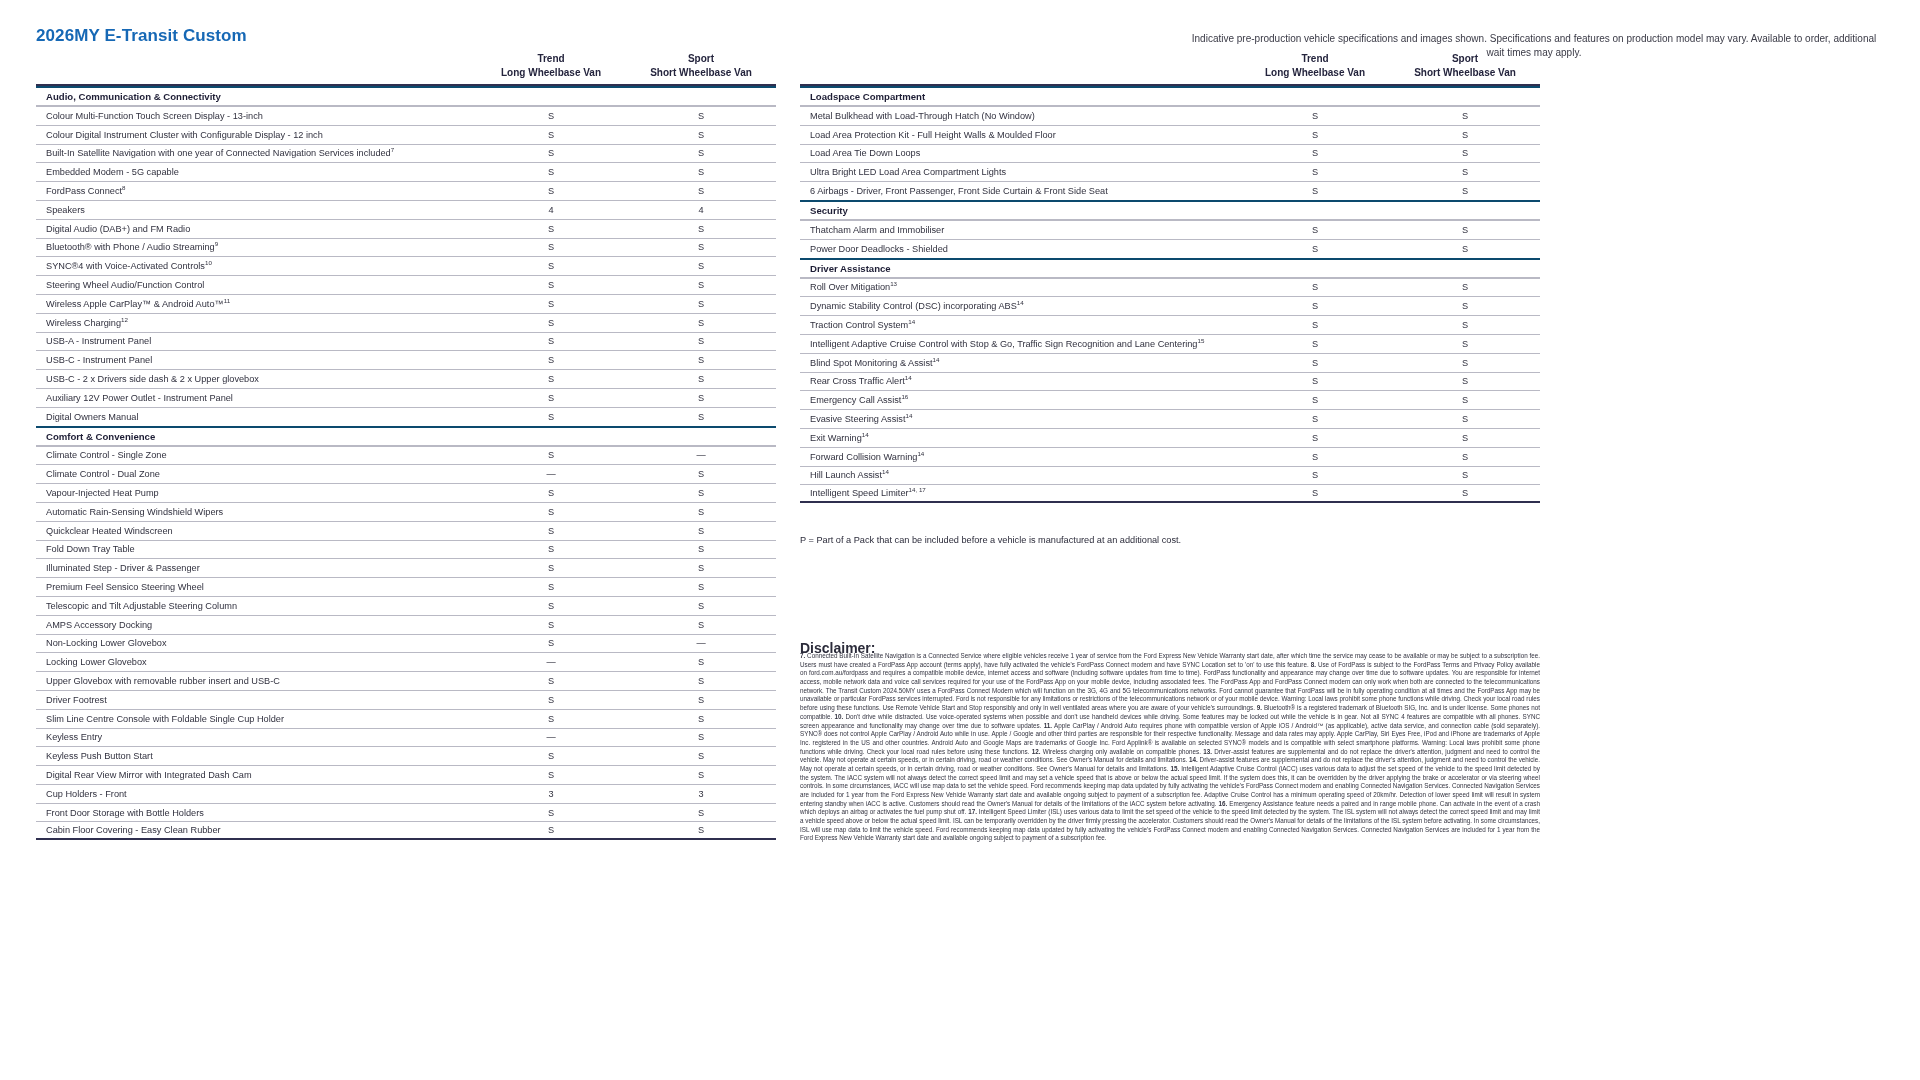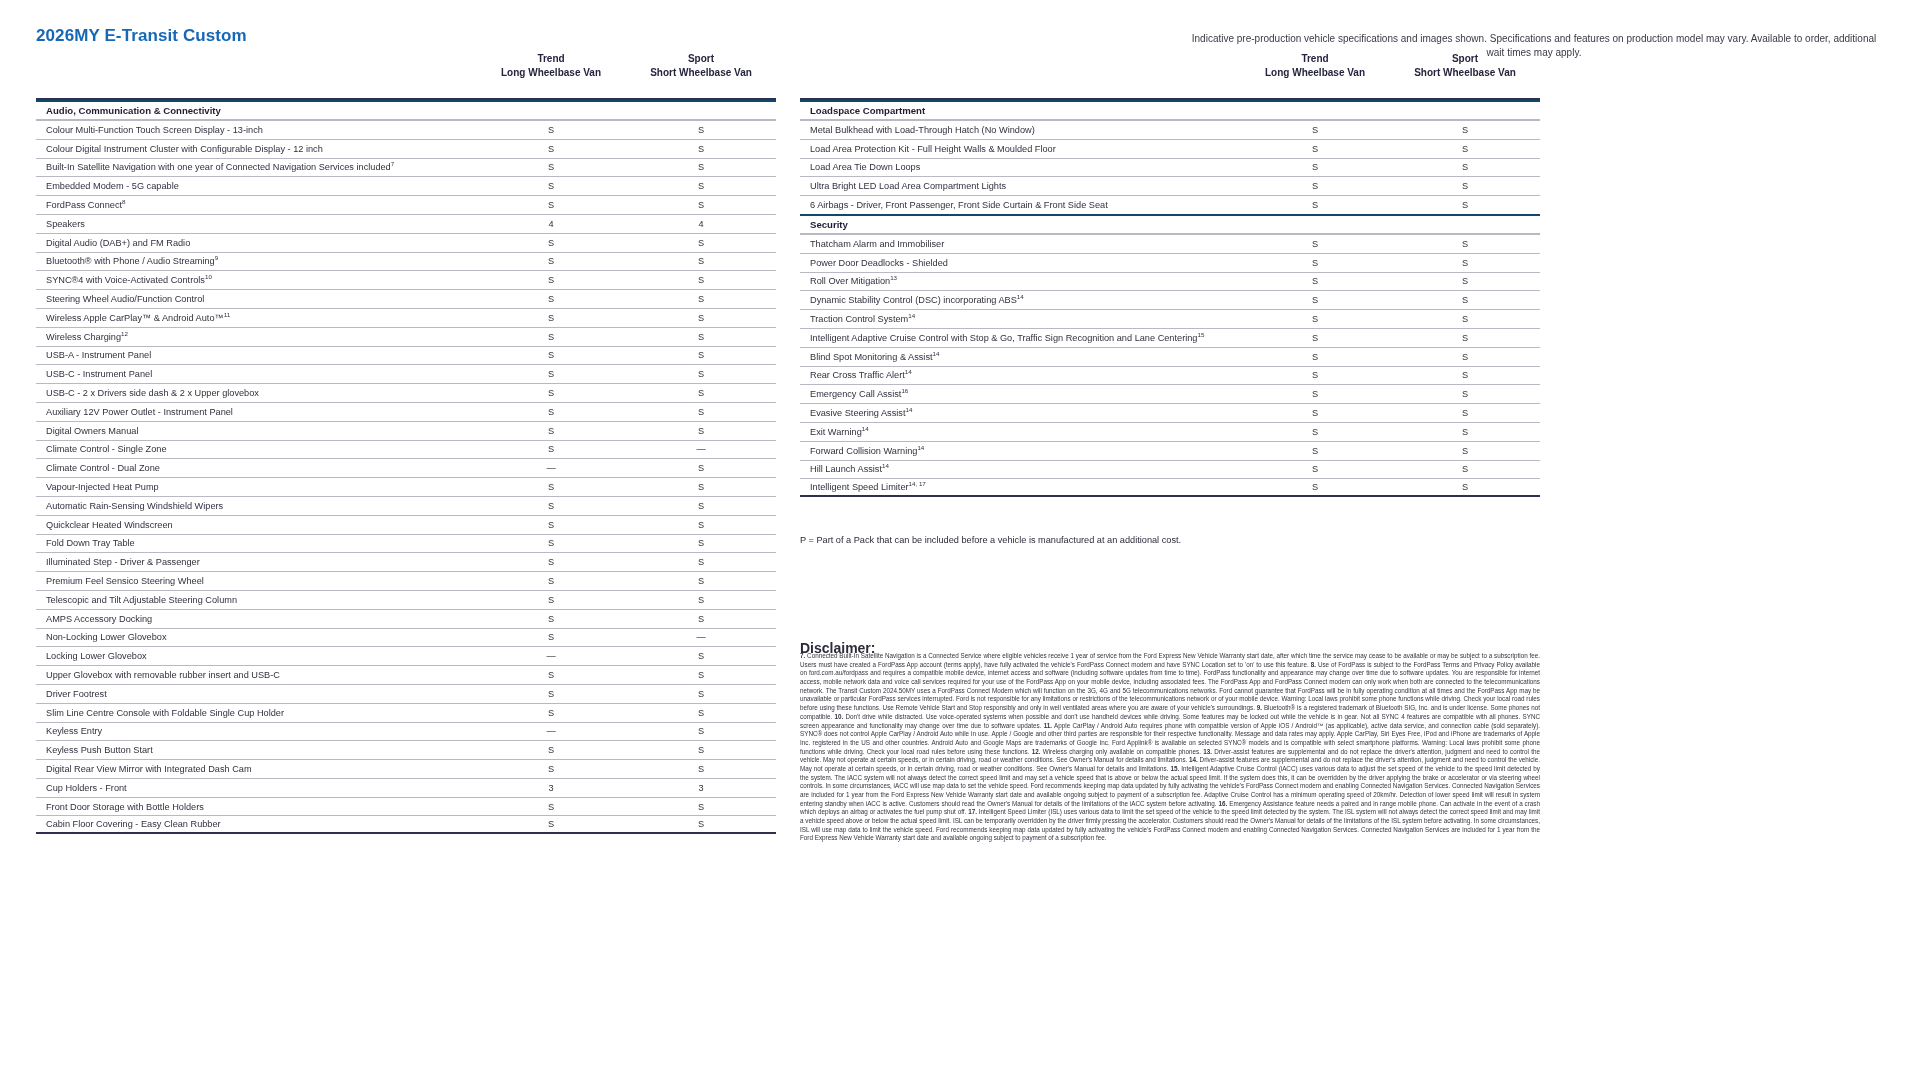--- a/index.html
+++ b/index.html
@@ -20,21 +20,21 @@
   .indicative{
     position:absolute;right:36px;top:32px;width:700px;
     text-align:center;font-size:10px;color:#3a3a46;line-height:1.35;
   }
 
   
   .tbl{position:absolute;}
   .tbl .hdrrule{height:2px;background:#2f2f4f;width:100%;}
   .colhead{
     display:flex;align-items:flex-end;width:100%;
-    box-sizing:border-box;padding-bottom:19px;
+    box-sizing:border-box;padding-bottom:5px;
   }
   .colhead .spacer{flex:1 1 auto;}
   .colhead .ch{
     flex:0 0 auto;text-align:center;font-size:10px;font-weight:bold;
     color:#24243d;line-height:1.35;
   }
   .rowlist{width:100%;}
   .row{
     display:flex;align-items:center;width:100%;
     box-sizing:border-box;
@@ -195,20 +195,25 @@
         <div class="row">
           <div class="lbl">Auxiliary 12V Power Outlet - Instrument Panel</div>
           <div class="val c1">S</div>
           <div class="val c2">S</div>
         </div>
         <div class="row">
           <div class="lbl">Digital Owners Manual</div>
           <div class="val c1">S</div>
           <div class="val c2">S</div>
         </div>
+        <div class="row section">
+          <div class="lbl">Comfort &amp; Convenience</div>
+          <div class="val c1"></div>
+          <div class="val c2"></div>
+        </div>
         <div class="row">
           <div class="lbl">Climate Control - Single Zone</div>
           <div class="val c1">S</div>
           <div class="val c2">—</div>
         </div>
         <div class="row">
           <div class="lbl">Climate Control - Dual Zone</div>
           <div class="val c1">—</div>
           <div class="val c2">S</div>
         </div>
@@ -362,20 +367,25 @@
         <div class="row">
           <div class="lbl">Thatcham Alarm and Immobiliser</div>
           <div class="val c1">S</div>
           <div class="val c2">S</div>
         </div>
         <div class="row">
           <div class="lbl">Power Door Deadlocks - Shielded</div>
           <div class="val c1">S</div>
           <div class="val c2">S</div>
         </div>
+        <div class="row section">
+          <div class="lbl">Driver Assistance</div>
+          <div class="val c1"></div>
+          <div class="val c2"></div>
+        </div>
         <div class="row">
           <div class="lbl">Roll Over Mitigation<sup>13</sup></div>
           <div class="val c1">S</div>
           <div class="val c2">S</div>
         </div>
         <div class="row">
           <div class="lbl">Dynamic Stability Control (DSC) incorporating ABS<sup>14</sup></div>
           <div class="val c1">S</div>
           <div class="val c2">S</div>
         </div>

